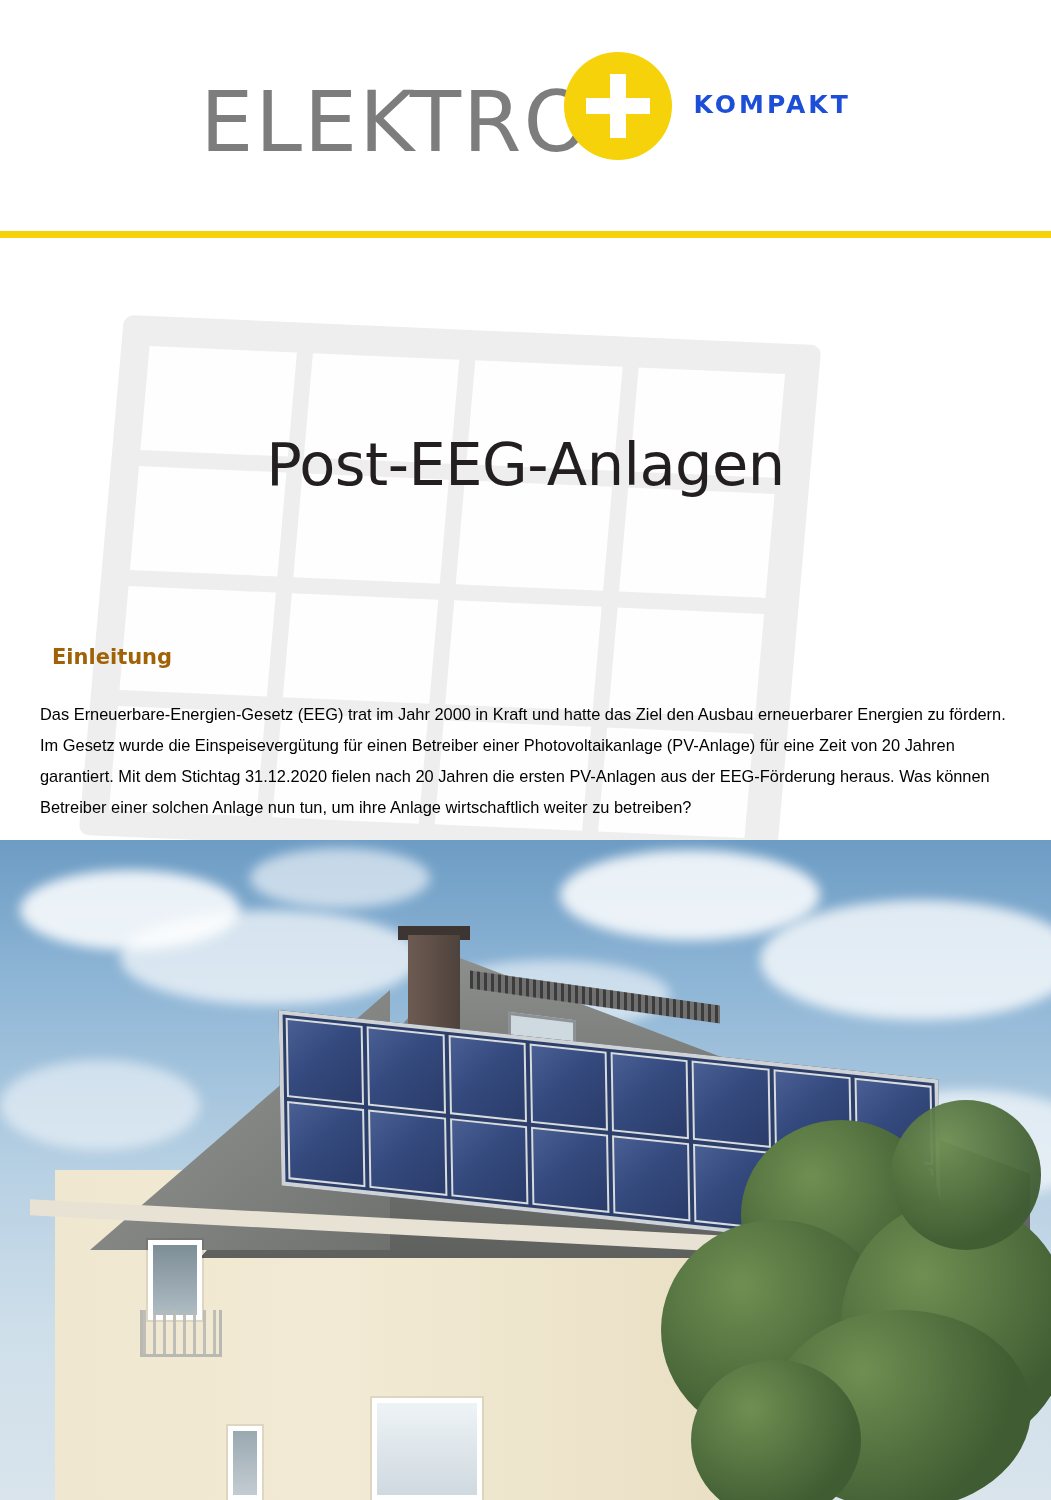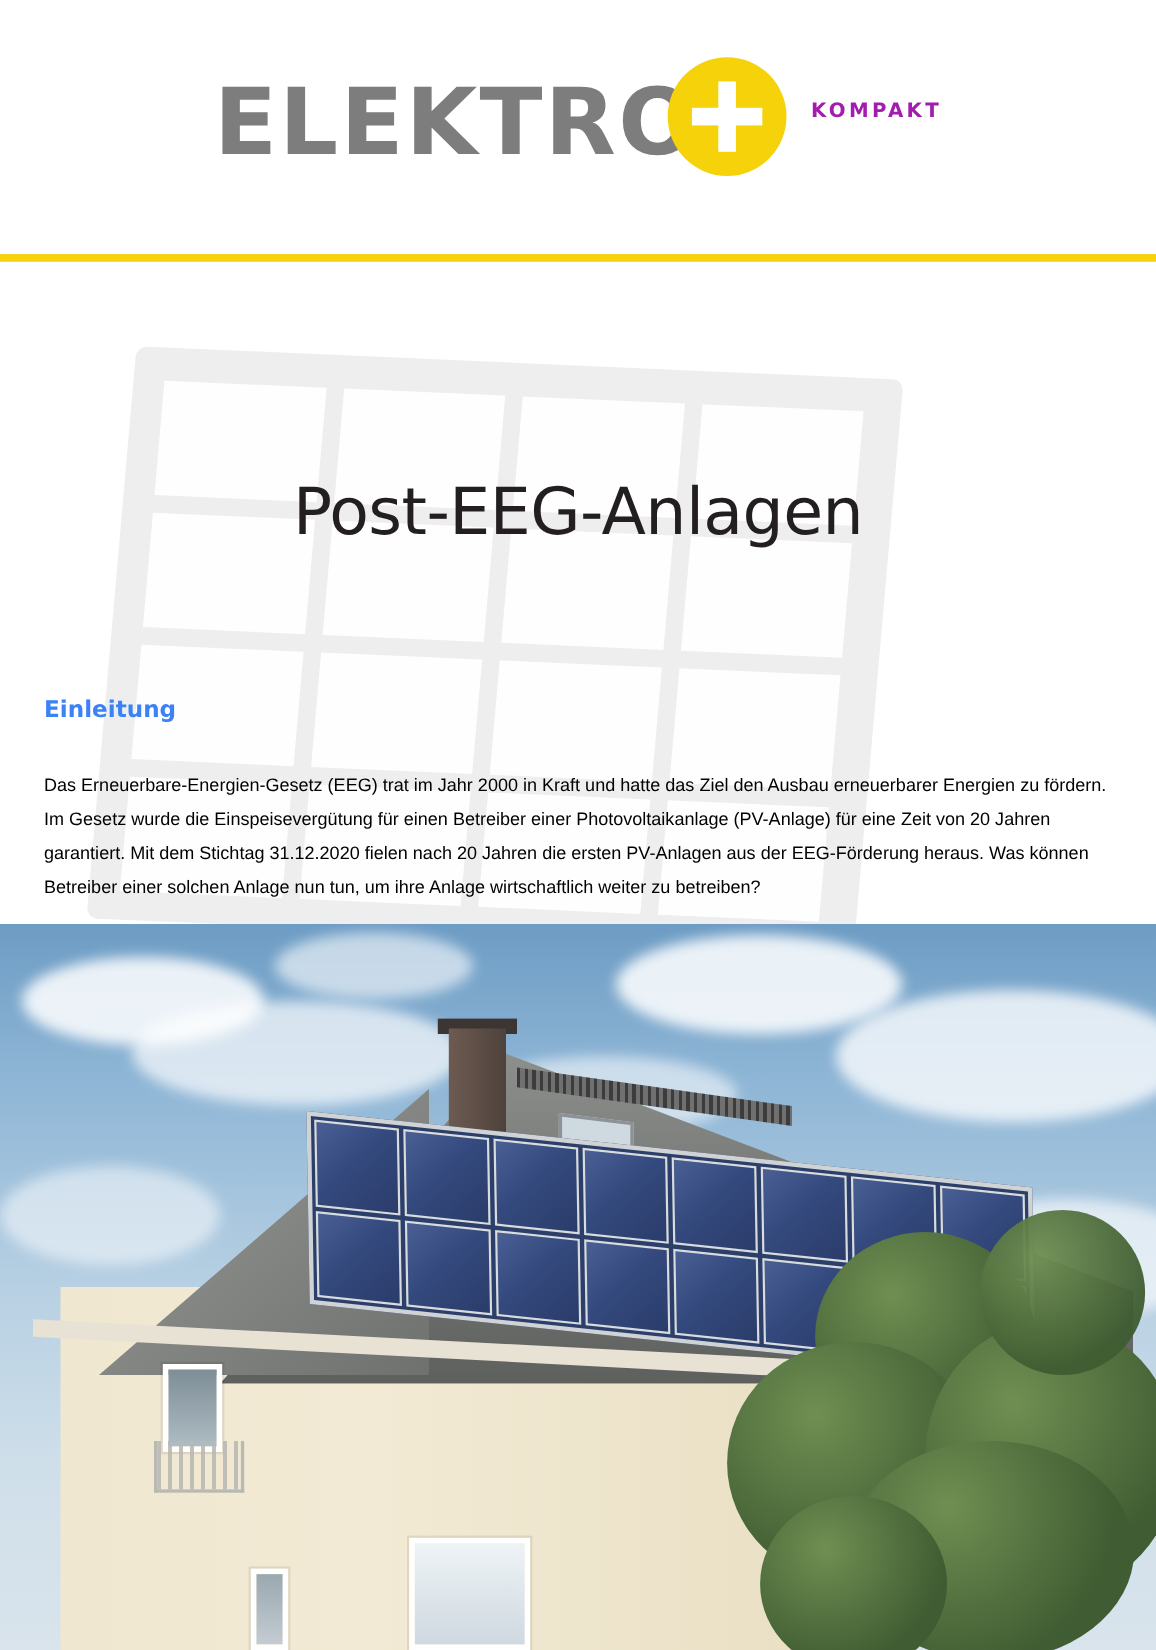--- a/index.html
+++ b/index.html
@@ -26,26 +26,26 @@
     position: absolute;
     left: 0;
     right: 0;
     top: 52px;
     display: flex;
     align-items: flex-start;
     justify-content: center;
   }
   .logo-word {
     font-family: "DejaVu Sans", sans-serif;
-    font-weight: bold;
+    font-weight: normal;
     font-size: 84px;
     letter-spacing: 2px;
     color: #7d7d7d;
     line-height: 1;
-    margin-top: 17px;
+    margin-top: 28px;
   }
   .logo-badge {
     position: relative;
     width: 108px;
     height: 108px;
     border-radius: 50%;
     background: #f5d20a;
     margin-left: -28px;
     margin-top: 0;
     flex: 0 0 auto;
@@ -63,23 +63,23 @@
   }
   .logo-badge .bar-v {
     top: 22px;
     left: 46px;
     height: 64px;
     width: 16px;
   }
   .logo-kompakt {
     font-family: "DejaVu Sans", sans-serif;
     font-weight: bold;
-    font-size: 18px;
+    font-size: 25px;
     letter-spacing: 3px;
-    color: #a21caf;
+    color: #1d4ed8;
     margin-left: 22px;
     margin-top: 38px;
   }
   .rule-yellow {
     position: absolute;
     left: 0;
     right: 0;
     bottom: 0;
     height: 7px;
     background: #f5d20a;
@@ -130,22 +130,22 @@
     color: #231f20;
     text-align: center;
     margin: 0;
     padding-top: 192px;
     letter-spacing: -0.5px;
   }
   .section-heading {
     font-family: "DejaVu Sans", sans-serif;
     font-weight: bold;
     font-size: 21px;
-    color: #3b82f6;
-    margin: 0;
+    color: #a16207;
+    margin: 12px;
     padding: 0;
     position: absolute;
     left: 40px;
     top: 395px;
   }
   .body-copy {
     position: absolute;
     left: 40px;
     top: 445px;
     width: 972px;

